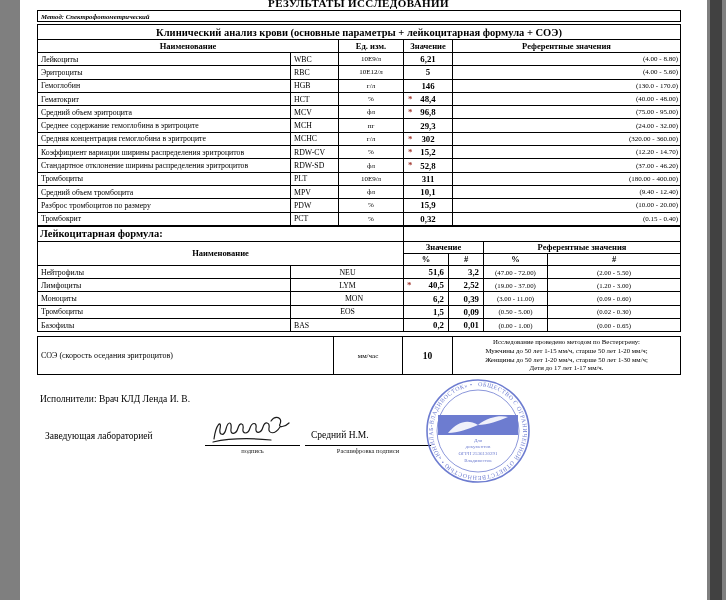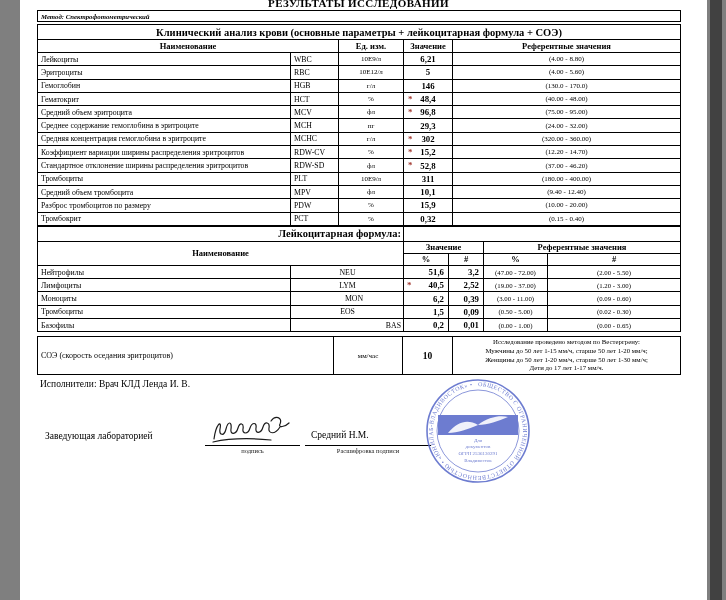--- a/index.html
+++ b/index.html
@@ -17,35 +17,35 @@
   td,th{border:1px solid #000;padding:0 2px;overflow:hidden;white-space:nowrap;}
   .method-row td{font-size:6.8px;font-style:italic;font-weight:bold;height:10px;padding-left:3px;}
   .gap2{height:2px;}
   .section-row td{font-size:10.5px;font-weight:bold;text-align:center;height:14px;}
   .hdr td{font-weight:bold;font-size:8.5px;text-align:center;height:12px;}
   .c-name{font-size:7.8px;padding-left:3px;}
   .c-code{font-size:7.8px;padding-left:3px;}
   .c-unit{font-size:7px;text-align:center;}
   .c-val{position:relative;text-align:center;font-weight:bold;font-size:8.8px;border-left:1.5px solid #000;border-right:1.5px solid #000;}
   .c-val .flag{position:absolute;left:4px;top:1px;color:#a33b33;font-weight:bold;font-size:9px;}
-  .c-ref{font-size:7px;text-align:center;margin-left:17px;}
+  .c-ref{font-size:7px;text-align:right;margin-left:17px;}
   tr.datarow td{height:12.3px;}
   
   .leu .vnum{text-align:right;font-weight:bold;font-size:8.8px;padding-right:4px;position:relative;}
   .leu .vnum .flag{position:absolute;left:3px;top:1px;color:#a33b33;font-weight:bold;font-size:9px;}
   .leu .refp{font-size:6.8px;text-align:center;}
   .leu .subhdr td{font-weight:bold;font-size:8.5px;text-align:center;height:11px;}
-  .leu-section{font-size:10.5px;font-weight:bold;text-align:right;height:14px;}
+  .leu-section{font-size:10.5px;font-weight:bold;text-align:left;height:14px;}
   
   .soe{margin-top:4px;}
   .soe .c-name{font-size:8px;white-space:normal;}
   .soe .c-unit{font-size:7px;}
   .soe .c-val{font-size:9.5px;}
   .soe .c-refml{font-size:6.8px;text-align:center;white-space:normal;line-height:8.6px;padding:1px 2px;}
-  .executors{margin-top:4px;font-size:9.5px;padding-left:3px;}
+  .executors{margin-top:19px;font-size:9.5px;padding-left:3px;}
   
   .sig-role{position:absolute;left:45px;top:431px;font-size:9.5px;}
   .sig-area{position:absolute;left:205px;top:414px;width:95px;}
   .sig-line{border-bottom:1px solid #000;height:31px;}
   .sig-caption{font-size:6.5px;color:#222;text-align:center;margin-top:1px;}
   .name-area{position:absolute;left:305px;top:430px;width:126px;}
   .name-text{font-size:9.5px;padding-left:6px;height:15px;}
   .name-line{border-bottom:1px solid #000;height:0;}
   .name-caption{font-size:6.5px;color:#222;text-align:center;margin-top:1px;}
   .sig-svg{position:absolute;left:6px;top:0px;}
@@ -243,21 +243,21 @@
         <tr class="datarow">
           <td class="c-name">Тромбоциты</td>
           <td class="c-code" style="text-align:center;">EOS</td>
           <td class="vnum" style="border-left:1.5px solid #000;"><span class="flag"></span><span>1,5</span></td>
           <td class="vnum" style="border-right:1.5px solid #000;">0,09</td>
           <td class="refp">(0.50 - 5.00)</td>
           <td class="refp">(0.02 - 0.30)</td>
         </tr>
         <tr class="datarow">
           <td class="c-name">Базофилы</td>
-          <td class="c-code" style="text-align:right;border-radius:6px;">BAS</td>
+          <td class="c-code" style="text-align:left;border-radius:6px;">BAS</td>
           <td class="vnum" style="border-left:1.5px solid #000;"><span class="flag"></span><span>0,2</span></td>
           <td class="vnum" style="border-right:1.5px solid #000;">0,01</td>
           <td class="refp">(0.00 - 1.00)</td>
           <td class="refp">(0.00 - 0.65)</td>
         </tr>
       </tbody>
   </table>
 
   <table class="soe">
     <colgroup>

